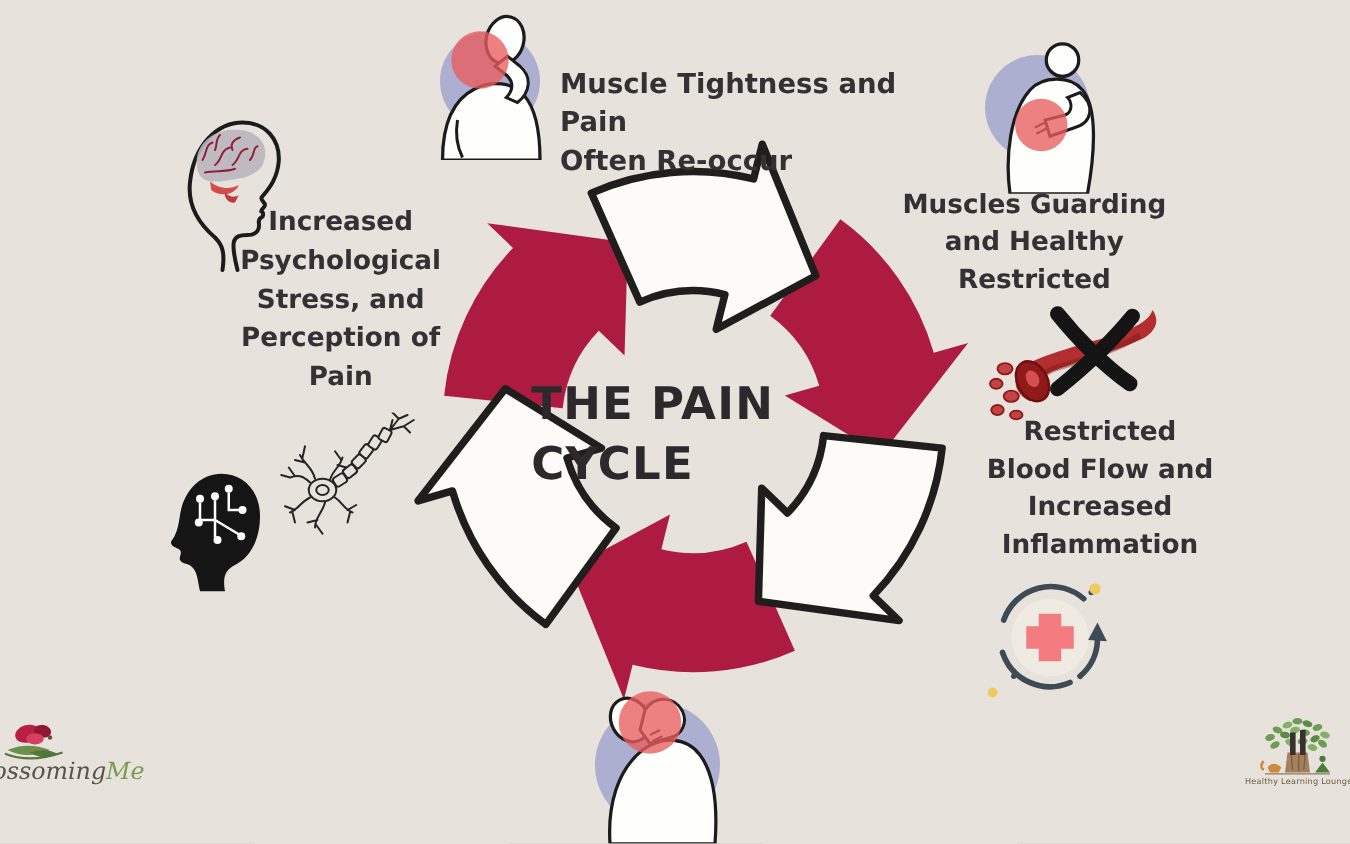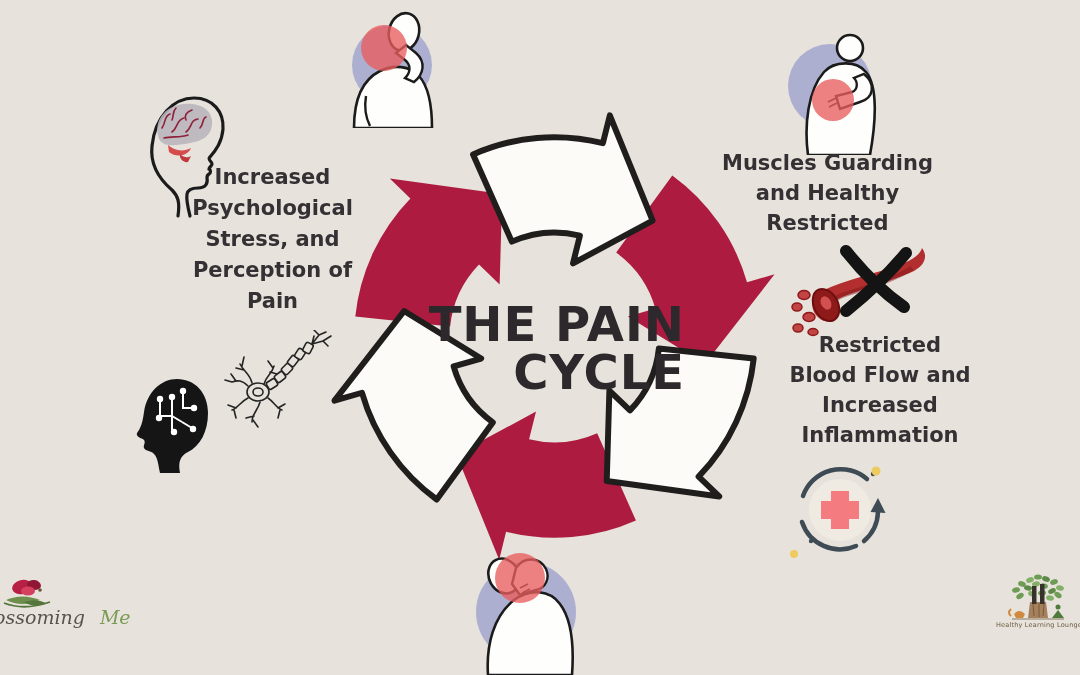--- a/index.html
+++ b/index.html
@@ -15,29 +15,29 @@
   .center-text{text-align:center;}
   .lbl-muscle-tightness{left:448px;top:52px;width:330px;text-align:left;font-size:22px;line-height:31px;}
   .lbl-muscles-guarding{left:705px;top:148px;width:245px;}
   .lbl-restricted-blood{left:775px;top:330px;width:210px;}
   .lbl-delayed-recovery{left:580px;top:532px;width:245px;}
   .lbl-decreased-function{left:348px;top:585px;width:150px;}
   .lbl-neural-pathways{left:175px;top:439px;width:205px;}
   .lbl-psych-stress{left:185px;top:162px;width:175px;line-height:31px;}
   .cycle-svg{left:322px;top:105px;width:465px;height:465px;}
   .cycle-title{
-    left:425px;top:300px;width:260px;text-align:right;
-    font-weight:700;font-size:48px;line-height:48px;letter-spacing:1px;
+    left:425px;top:300px;width:260px;text-align:left;
+    font-weight:700;font-size:36px;line-height:48px;letter-spacing:1px;
     color:#2D282B;white-space:pre-line;
   }
   .bloss-text{
     left:-6px;top:606px;font-family:"DejaVu Serif",serif;font-style:italic;
     font-size:19px;color:#57544C;white-space:nowrap;
   }
-  .bloss-text .green{color:#7C9B55;margin-left:15px;}
+  .bloss-text .green{color:#7C9B55;margin-left:0;}
   .hll-text{
     left:993px;top:621px;width:92px;text-align:center;
     font-size:6.5px;color:#6B5B3F;letter-spacing:0.2px;
   }
 </style>
 </head>
 <body>
 
 <div class="stage">
 
@@ -84,20 +84,22 @@
 
   <svg class="abs" style="left:344px;top:8px;width:100px;height:120px;" viewBox="0 0 100 120">
     <circle cx="48" cy="57" r="40" fill="#ADAFD0"></circle>
     <path d="M10 120 C10 92 18 72 36 63 C50 56 66 58 75 68 C84 78 88 96 88 120 Z" fill="#FEFEFD" stroke="#1B1B1B" stroke-width="2.6"></path>
     <ellipse cx="60" cy="24" rx="15" ry="19" transform="rotate(14 60 24)" fill="#FEFEFD" stroke="#1B1B1B" stroke-width="2.6"></ellipse>
     <path d="M70 74 C80 66 82 54 72 45 L62 37 L52 45 L61 52 C67 57 67 64 61 70 Z" fill="#FEFEFD" stroke="#1B1B1B" stroke-width="2.4"></path>
     <path d="M22 88 C20 100 22 110 26 118" stroke="#1B1B1B" stroke-width="2.4" fill="none"></path>
     <circle cx="40" cy="40" r="23" fill="#E85C5C" opacity="0.78"></circle>
   </svg>
 
+  <div class="label lbl-muscle-tightness">Muscle Tightness and Pain
+Often Re-occur</div>
 
   <svg class="abs" style="left:778px;top:30px;width:125px;height:125px;" viewBox="0 0 125 125">
     <circle cx="52" cy="56" r="42" fill="#ADAFD0"></circle>
     <path d="M30 125 C26 95 30 60 46 42 C56 31 78 30 88 42 C100 56 98 92 92 125 Z" fill="#FEFEFD" stroke="#1B1B1B" stroke-width="2.6"></path>
     <circle cx="72" cy="18" r="13" fill="#FEFEFD" stroke="#1B1B1B" stroke-width="2.6"></circle>
     <path d="M86 44 C98 54 96 68 82 72 L62 79 L58 66 L74 62 C80 60 80 52 76 48 Z" fill="#FEFEFD" stroke="#1B1B1B" stroke-width="2.4"></path>
     <g stroke="#1B1B1B" stroke-width="1.6" fill="none">
       <path d="M58 68 L50 72"></path>
         <path d="M59 73 L51 77"></path>
     </g>

